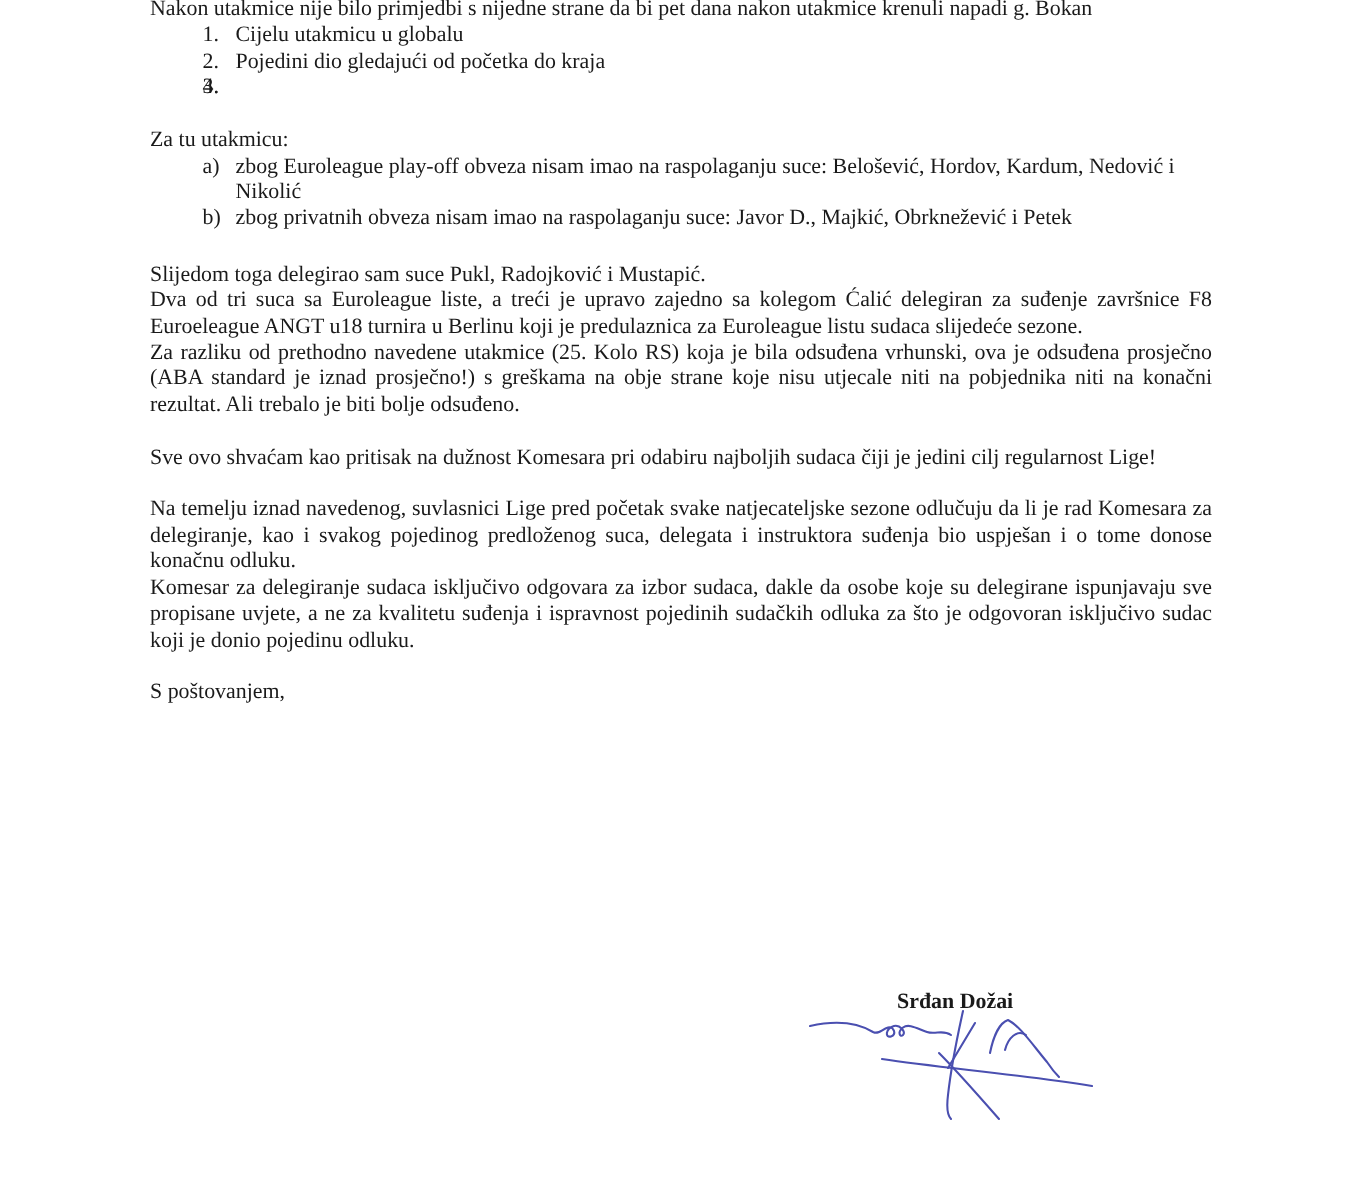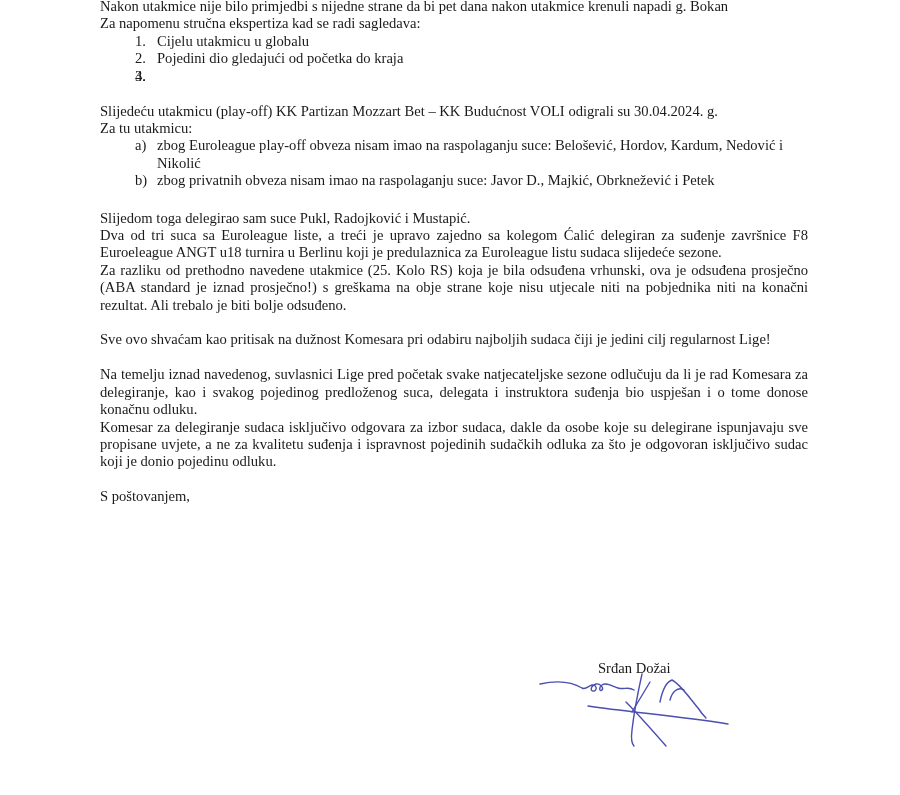--- a/index.html
+++ b/index.html
@@ -48,20 +48,21 @@
       top: 0;
     }
     ol.lettered li .marker {
       left: 35px;
     }
     .signature-block {
       position: absolute;
       left: 598px;
       top: 660px;
       width: 200px;
+      font-weight: bold;
     }
     .signer-name {
       font-size: 14.6px;
       line-height: 17px;
       white-space: nowrap;
     }
     .signature-svg {
       position: absolute;
       left: -60px;
       top: 12px;
@@ -71,42 +72,40 @@
   </style>
 </head>
 <body>
 
 <div class="page">
 
   <p class="justify">
     <span>Nakon utakmice nije bilo primjedbi s nijedne strane da bi pet dana nakon utakmice krenuli napadi g. Bokan</span><br>
   </p>
 
-  <p>Za napomenu stručna ekspertiza kad se radi sagledava:</p>
 
   <ol class="numbered">
     <li>
       <span class="marker">1.</span>
       <span>Cijelu utakmicu u globalu</span>
     </li>
     <li>
       <span class="marker">2.</span>
       <span>Pojedini dio gledajući od početka do kraja</span>
     </li>
     <li>
       <span class="marker">3.</span>
     </li>
     <li>
       <span class="marker">4.</span>
     </li>
   </ol>
 
   <div class="gap" style="height:35px"></div>
 
-  <p>Slijedeću utakmicu (play-off) KK Partizan Mozzart Bet – KK Budućnost VOLI odigrali su 30.04.2024. g.</p>
   <p>Za tu utakmicu:</p>
 
   <ol class="lettered">
     <li style="padding-right: 0;">
       <span class="marker">a)</span>
       <span>zbog Euroleague play-off obveza nisam imao na raspolaganju suce: Belošević, Hordov, Kardum, Nedović i Nikolić</span>
     </li>
     <li>
       <span class="marker">b)</span>
       <span>zbog privatnih obveza nisam imao na raspolaganju suce: Javor D., Majkić, Obrknežević i Petek</span>

